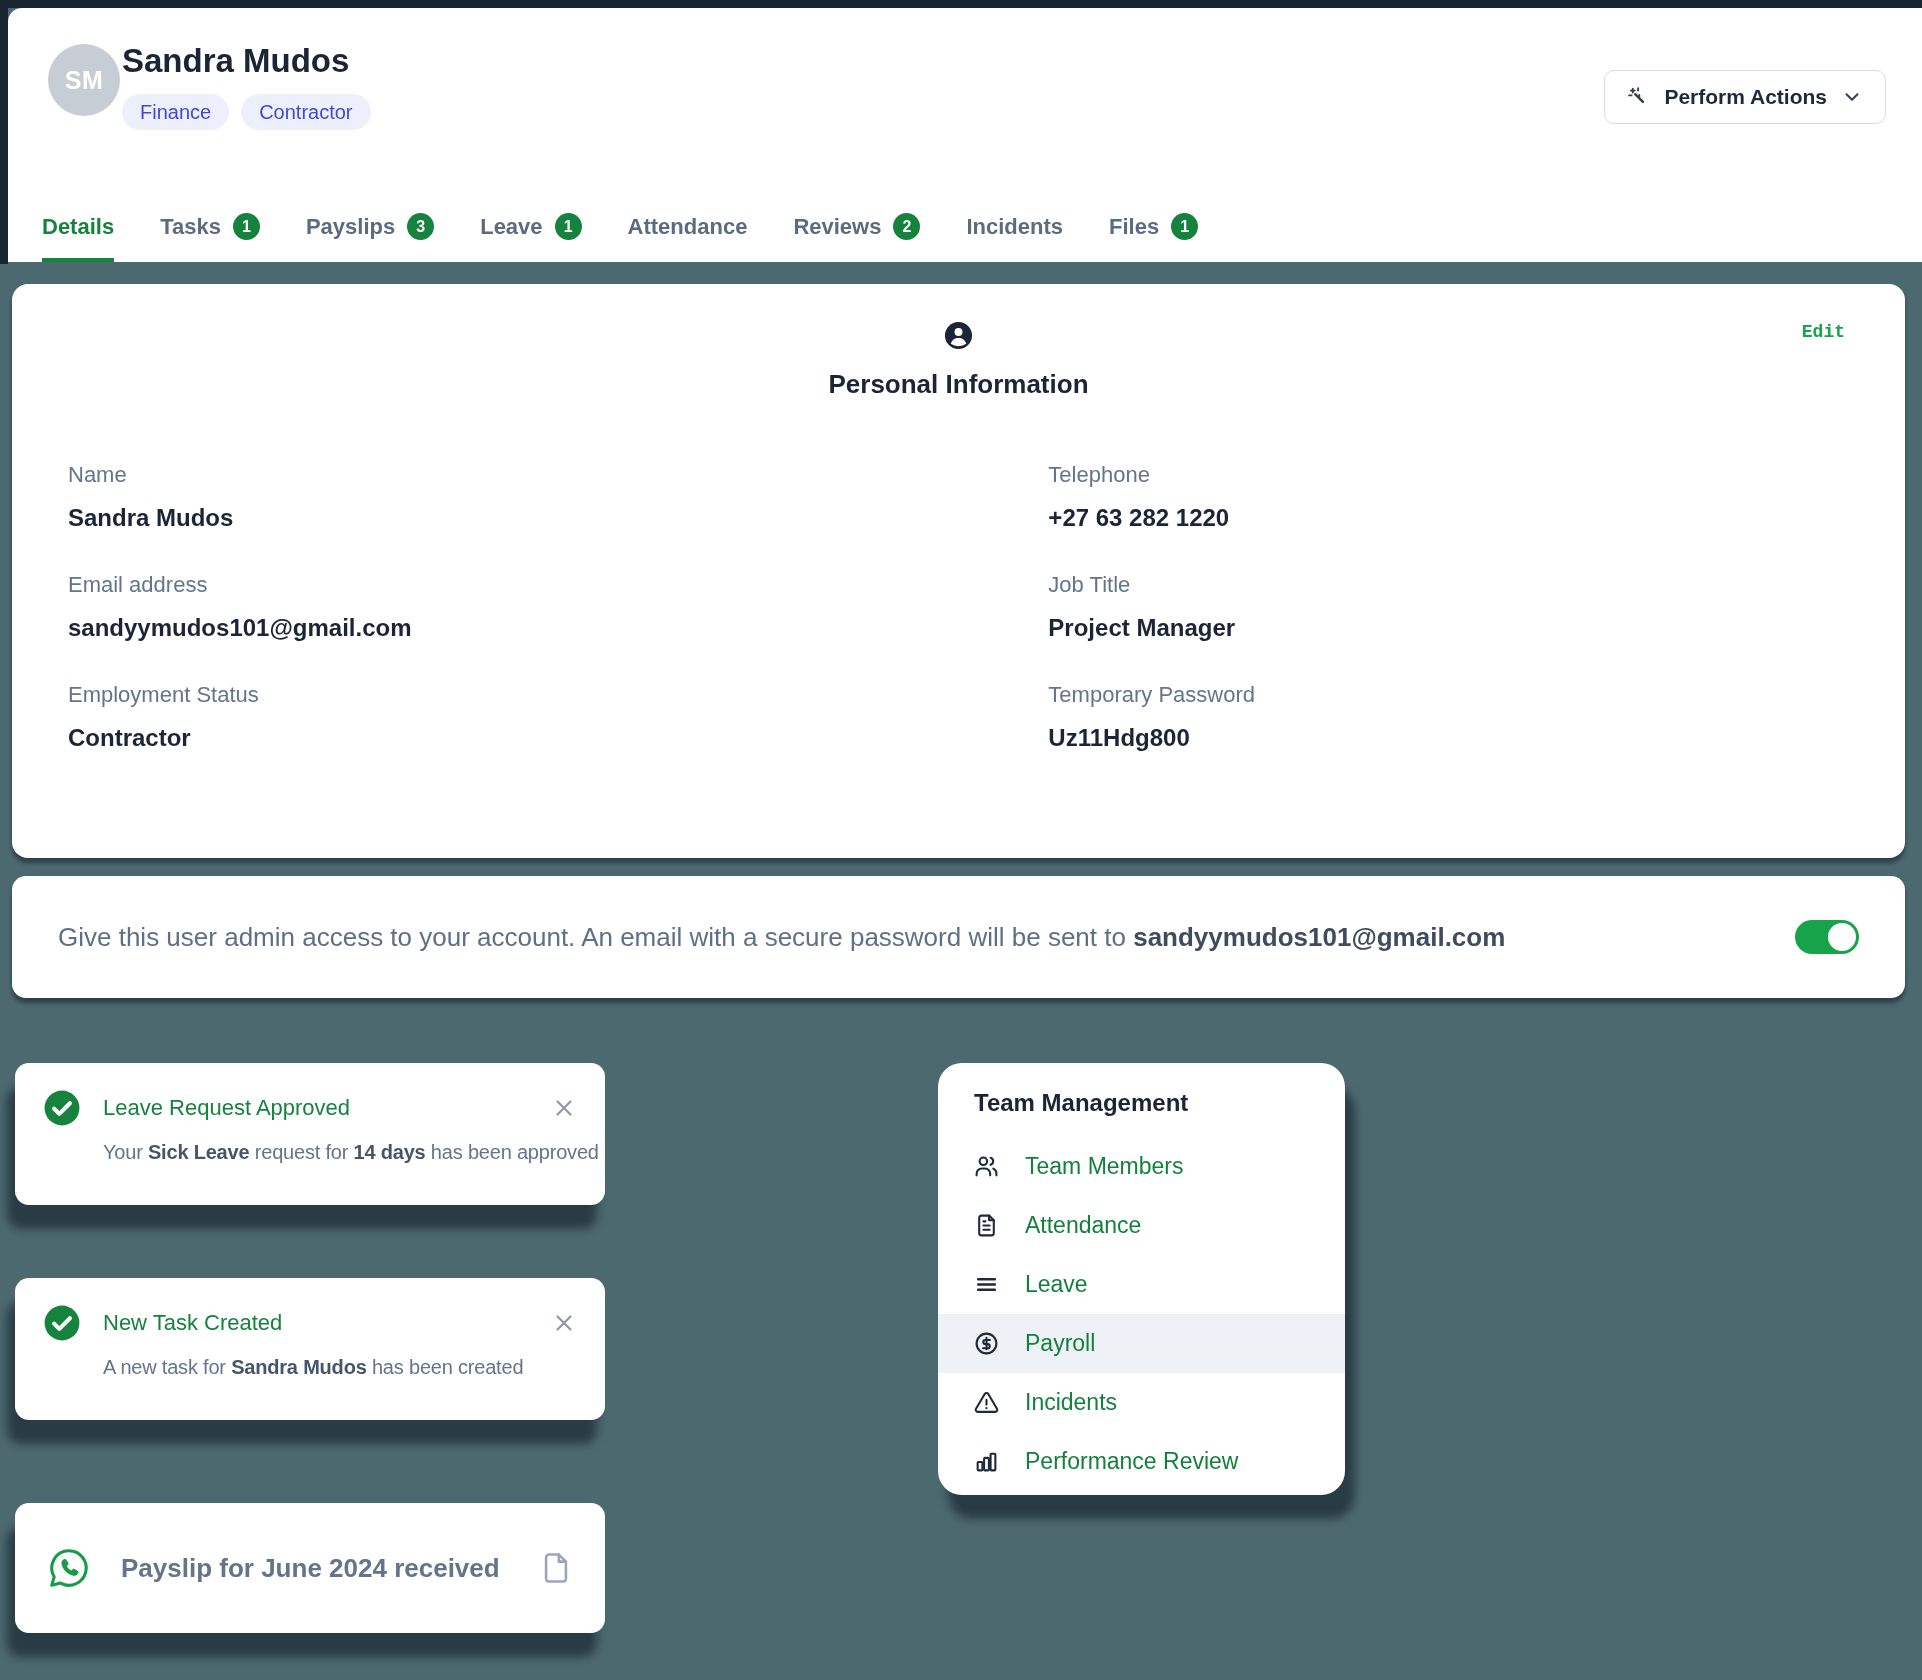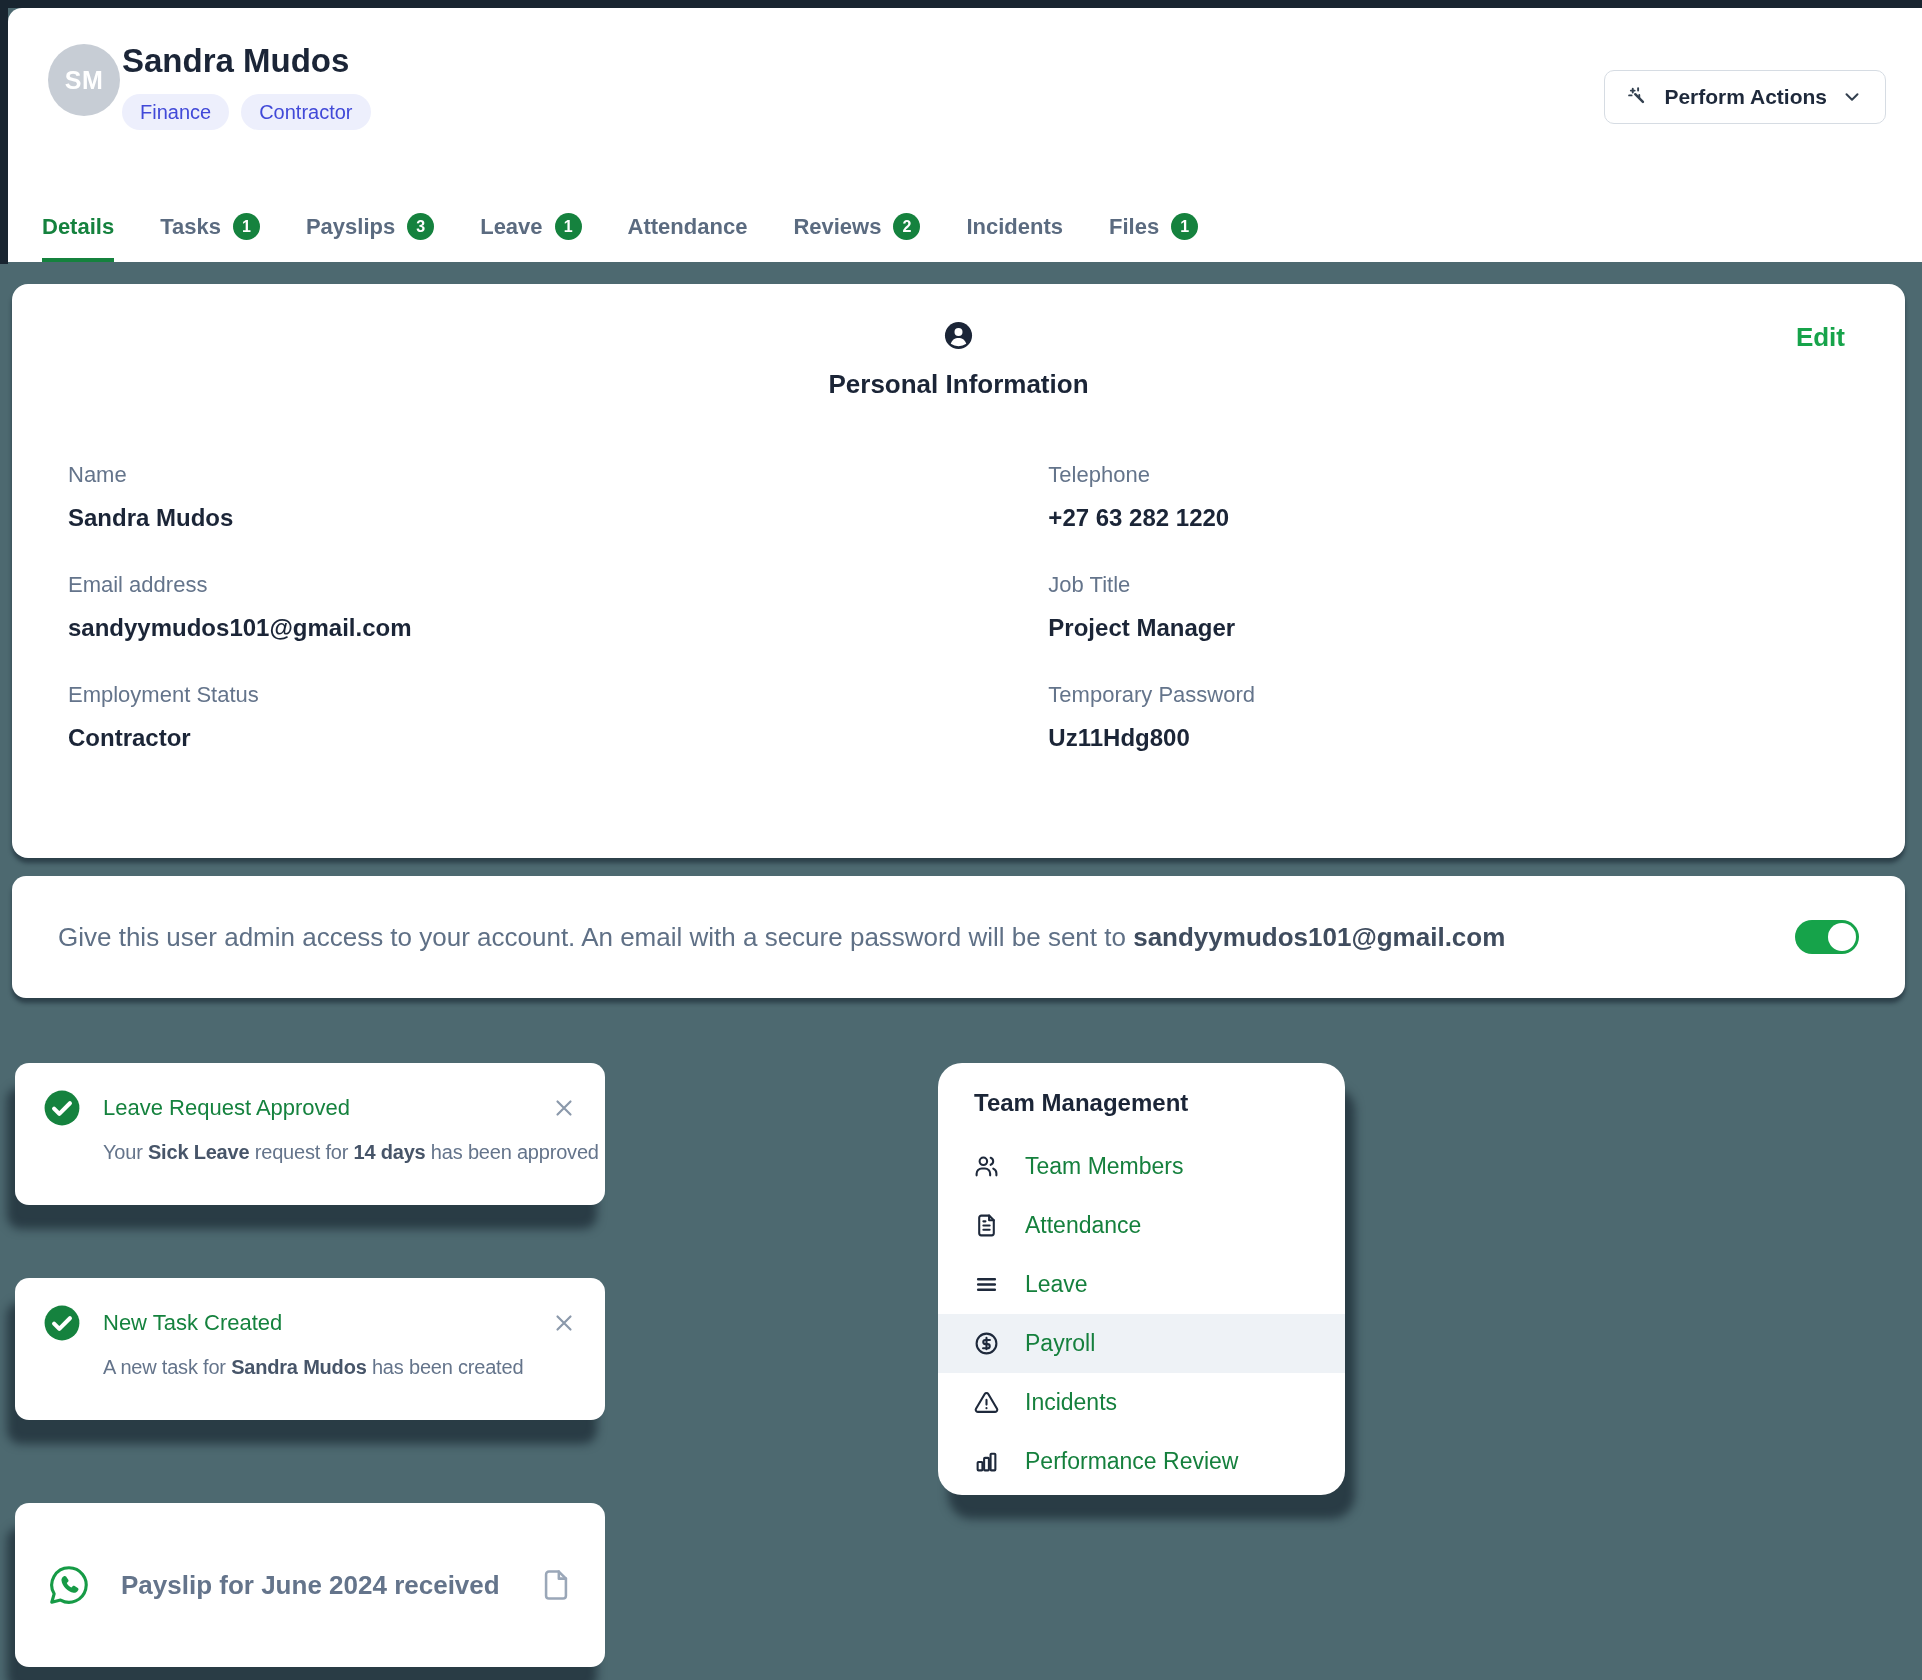--- a/index.html
+++ b/index.html
@@ -53,21 +53,21 @@
   }
 
   
   .pi-card {
     position:absolute; left:12px; top:284px; right:17px; height:574px;
     background:#ffffff; border-radius:16px; padding:36px 56px;
     box-shadow:0 5px 4px rgba(12,23,35,.5);
   }
   .pi-head { display:flex; align-items:center; gap:18px;flex-direction:column; }
   .pi-title { font-size:26px; font-weight:700; color:#1b2537; }
-  .edit-link { position:absolute; right:60px; top:38px; font-size:26px; font-weight:700; color:#16a34a; cursor:pointer; }
+  .edit-link { position:absolute; right:60px; top:38px; font-size:18px; font-weight:700; color:#16a34a; cursor:pointer;font-family:Liberation Mono, monospace; }
   .pi-grid {
     margin-top:62px; display:grid; grid-template-columns:52.8% 1fr; row-gap:58px;gap:40px;
   }
   .field-label { font-size:22px; color:#64748b; margin-bottom:16px; }
   .field-value { font-size:24px; font-weight:700; color:#1b2537; }
 
   
   .admin-card {
     position:absolute; left:12px; top:876px; right:17px; height:122px;
     background:#ffffff; border-radius:14px; padding:0 46px;
@@ -101,21 +101,21 @@
   .team-title { margin:0 36px 20px 36px; font-size:24px; font-weight:700; color:#1b2537; }
   .team-item {
     height:59px; display:flex; align-items:center; gap:26px; padding:0 36px;
     font-size:23px; font-weight:500; color:#15803d; cursor:pointer;
   }
   .team-item.highlight { background:#eef2f6; }
   .team-item svg { flex:none; }
 
   
   .payslip-card {
-    position:absolute; left:15px; top:1503px; width:590px; height:164px;
+    position:absolute; left:15px; top:1503px; width:590px; height:130px;
     background:#ffffff; border-radius:14px; padding:0 32px;
     display:flex; align-items:center; gap:30px;
     box-shadow:-8px 24px 10px rgba(12,23,35,.55);
   }
   .payslip-text { font-size:26px; font-weight:600; color:#64748b; }
   .payslip-file { margin-left:auto; color:#9aa7b8; display:flex; }
 </style>
 </head>
 <body>
 

